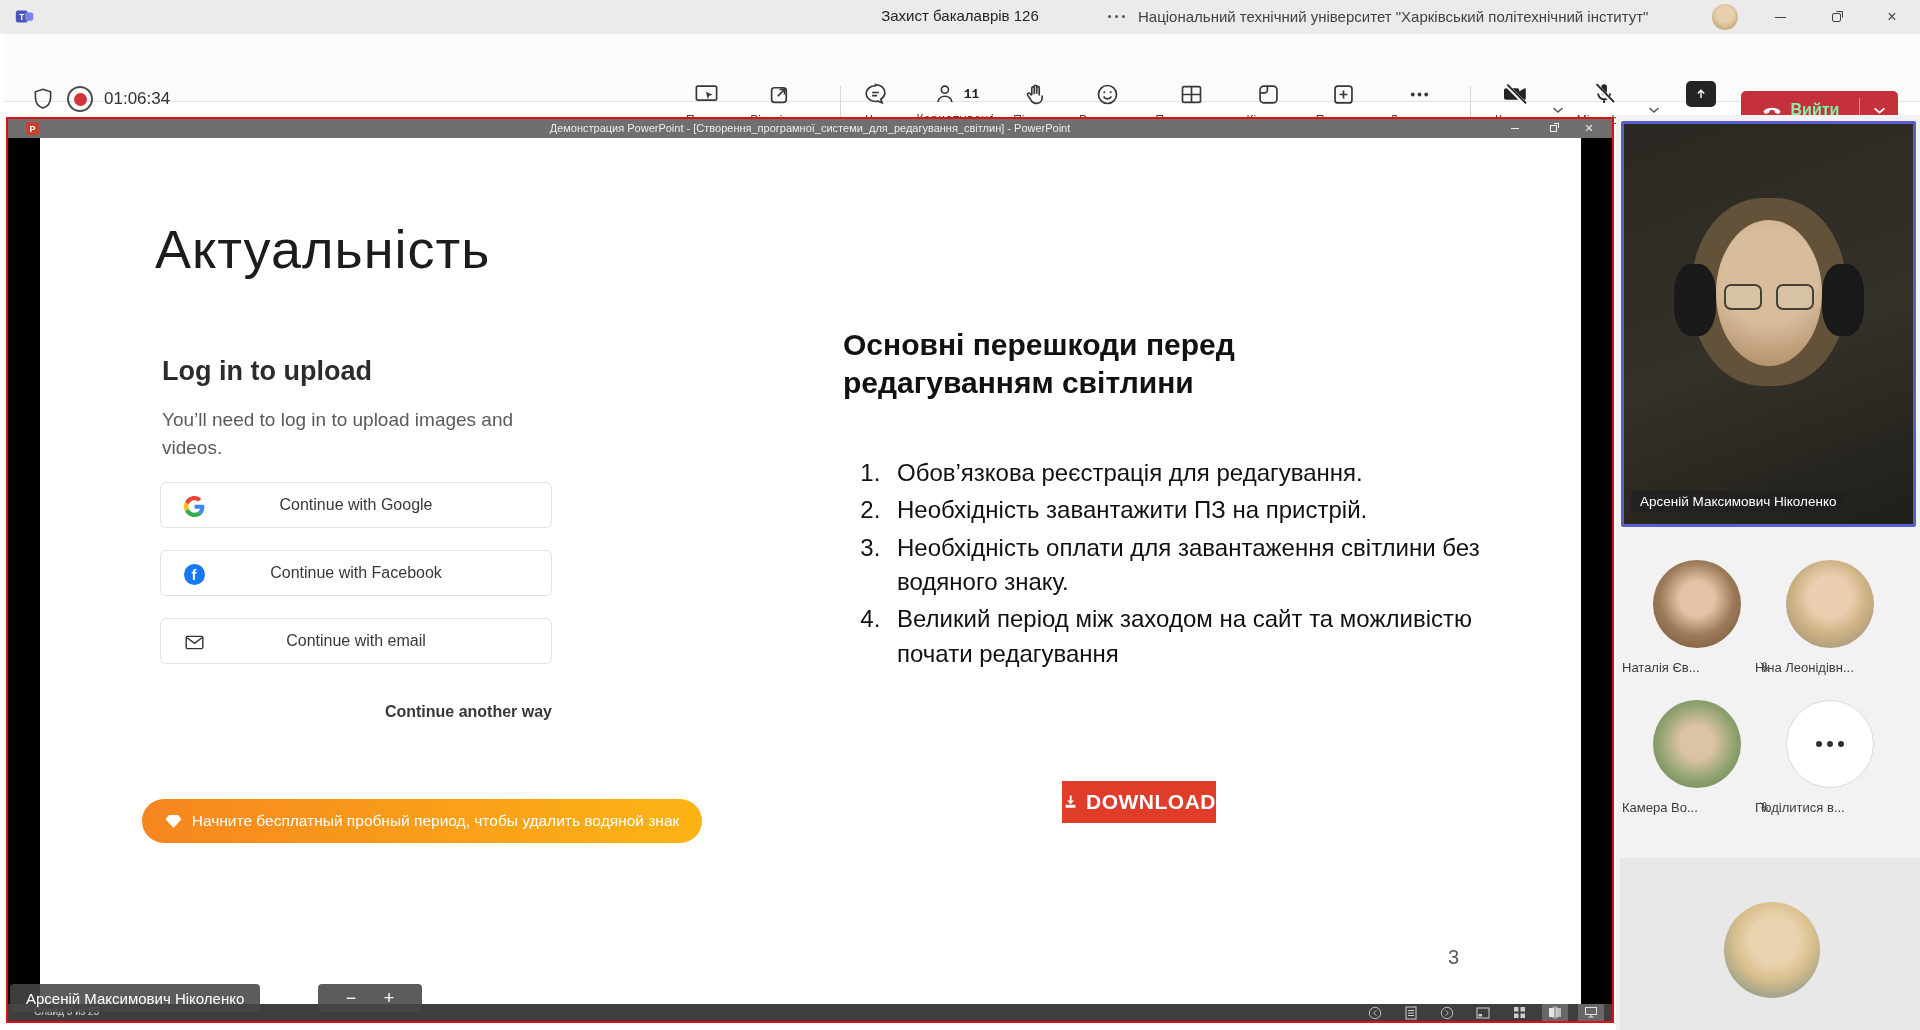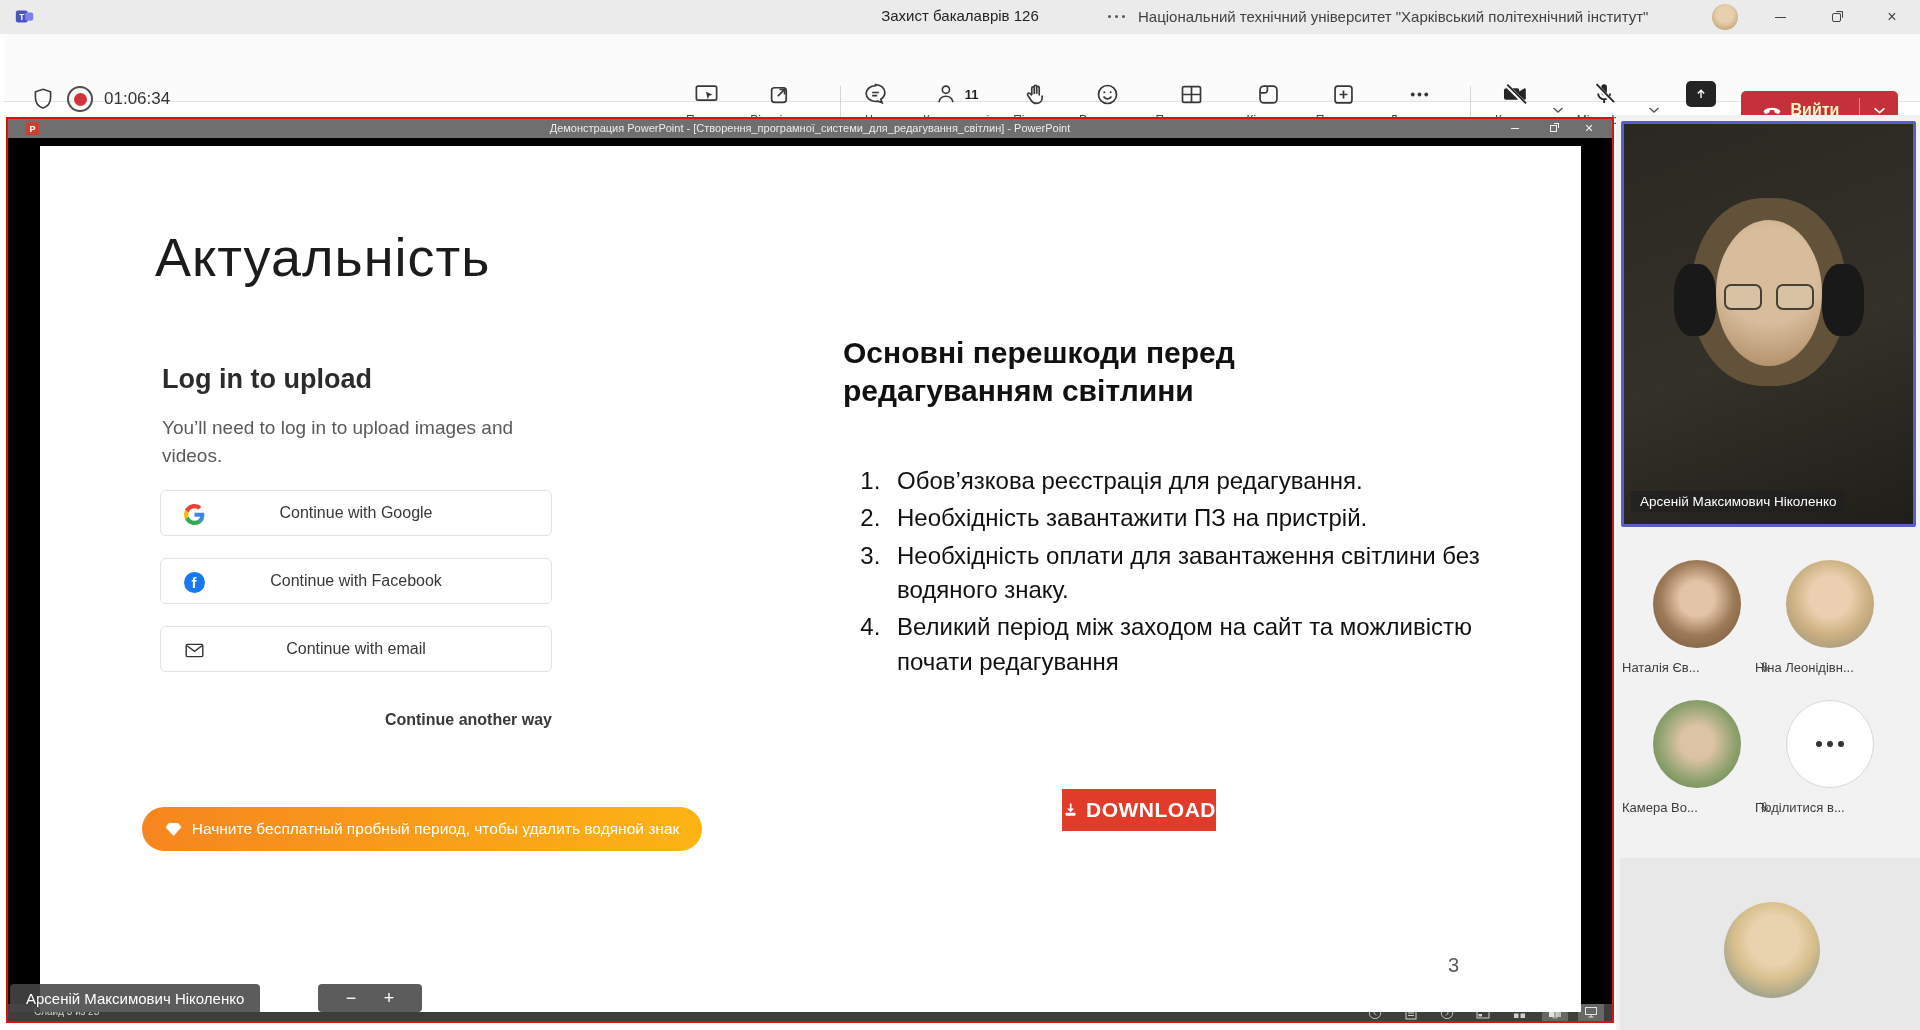--- a/index.html
+++ b/index.html
@@ -27,41 +27,41 @@
   .t-rec { position:absolute; left:63px; top:52px; width:26px; height:26px; border:2px solid #4f4f4f; border-radius:50%; display:flex; align-items:center; justify-content:center; }
   .t-rec i { width:13px; height:13px; border-radius:50%; background:#d13438; }
   .t-timer { position:absolute; left:100px; top:55px; font-size:17px; color:#333; }
   .tbtn { position:absolute; top:46px; display:flex; flex-direction:column; align-items:center; gap:5px; cursor:default; }
   .tbtn .ic { height:28px; display:flex; align-items:center; justify-content:center; }
   .tbtn .lbl { font-size:12px; color:#424242; white-space:nowrap; }
   .tdiv { position:absolute; top:52px; width:1px; height:36px; background:#d6d6d6; }
   .badge11 { font-size:13px; font-weight:bold; color:#242424; margin-left:2px; }
   .chev { position:absolute; top:66px; }
   .share-ic { width:30px; height:26px; background:#242424; border-radius:5px; display:flex; align-items:center; justify-content:center; }
-  .leave { position:absolute; left:1737px; top:57px; width:157px; height:38px; background:#c4313b; border-radius:5px; display:flex; align-items:center; color:#fef9c3; }
+  .leave { position:absolute; left:1737px; top:57px; width:157px; height:38px; background:#c4313b; border-radius:5px; display:flex; align-items:center; color:#86efac; }
   .leave .main { flex:1; display:flex; align-items:center; justify-content:center; gap:8px; font-size:16px; font-weight:bold; }
   .leave .sep { width:1px; height:24px; background:rgba(255,255,255,.45); }
   .leave .dd { width:38px; display:flex; align-items:center; justify-content:center; }
 
   
   .share-frame { position:absolute; left:6px; top:117px; width:1608px; height:906px; border:2px solid #dd1111; background:#000; }
   .ppt-titlebar { position:absolute; left:0; top:0; width:100%; height:19px; background:#6f6f6f; }
   .ppt-icon { position:absolute; left:18px; top:3px; width:13px; height:13px; background:#c8402f; border-radius:2px; color:#fff; font-size:9px; font-weight:bold; display:flex; align-items:center; justify-content:center; }
   .ppt-title { position:absolute; left:0; right:0; top:3px; text-align:center; font-size:11px; color:#ededed; white-space:nowrap; }
   .ppt-wc { position:absolute; top:0; height:19px; width:34px; display:flex; align-items:center; justify-content:center; color:#f0f0f0; font-size:11px; }
   .ppt-wc .bar { width:8px; height:1px; background:#f0f0f0; }
   .ppt-wc .sq { width:7px; height:7px; border:1px solid #f0f0f0; box-shadow:2px -2px 0 -1px #6f6f6f, 3px -3px 0 -1px #f0f0f0; }
   .presenter-bar { position:absolute; left:0; bottom:0; width:100%; height:17px; background:#3e3e3e; }
   .pb-status { position:absolute; left:26px; top:2px; font-size:10px; color:#d0d0d0; }
   .pb-icons { position:absolute; right:8px; top:0; height:17px; display:flex; align-items:center; gap:10px; }
   .pb-tile { width:26px; height:17px; display:flex; align-items:center; justify-content:center; }
   .pb-hl { background:#676767; }
 
   
-  .slide { position:absolute; left:40px; top:146px; width:1541px; height:866px; background:#fff; }
+  .slide { position:absolute; left:40px; top:138px; width:1541px; height:866px; background:#fff; }
   .sl-title { position:absolute; left:115px; top:80px; font-size:54px; color:#1c1c1c; letter-spacing:1px; }
   .lg-head { position:absolute; left:122px; top:218px; font-size:27px; font-weight:bold; color:#2b2b2b; }
   .lg-sub { position:absolute; left:122px; top:268px; width:372px; font-size:19px; line-height:1.45; color:#5a5a5a; }
   .lg-btn { position:absolute; left:120px; width:392px; height:46px; border:1px solid #e2e2e2; border-radius:6px; background:#fff; display:flex; align-items:center; justify-content:center; font-size:16px; color:#383838; }
   .lg-btn .bic { position:absolute; left:22px; top:12px; width:22px; height:22px; display:flex; align-items:center; justify-content:center; }
   .fb-circle { width:21px; height:21px; border-radius:50%; background:#1877f2; color:#fff; font-size:15px; font-weight:bold; display:flex; align-items:center; justify-content:center; }
   .lg-another { position:absolute; left:120px; top:565px; width:392px; text-align:right; font-size:16px; font-weight:600; color:#383838; }
   .banner { position:absolute; left:102px; top:661px; width:560px; height:44px; border-radius:22px;
             background:linear-gradient(90deg,#f6861f,#fcb414); display:flex; align-items:center; justify-content:center; gap:10px;
             color:#fff; font-size:15.5px; }
@@ -157,21 +157,21 @@
     <div class="tbtn" style="left:843px;width:56px;">
       <span class="ic">
         <svg width="27" height="27" viewBox="0 0 24 24" fill="none" stroke="#383838" stroke-width="1.5">
           <path d="M12 4.2c-4.6 0-8.3 3.1-8.3 7s3.7 7 8.3 7c.8 0 1.6-.1 2.3-.3l3.6 1.5-1.2-3.2c2.2-1.3 3.6-3.4 3.6-5.9 0-3.9-3.7-7.1-8.3-7.1z"></path>
           <path d="M9 10.2h6M9 13h4.5"></path>
         </svg>
       </span>
       <span class="lbl">Чат</span>
     </div>
 
-    <div class="tbtn" style="left:906px;width:92px;">
+    <div class="tbtn" style="left:906px;width:92px;font-family:Liberation Mono, monospace;">
       <span class="ic" style="gap:3px;">
         <svg width="26" height="26" viewBox="0 0 24 24" fill="none" stroke="#383838" stroke-width="1.5">
           <circle cx="11" cy="8" r="3.3"></circle>
           <path d="M4.5 19.5c.7-3.4 3.3-5.4 6.5-5.4s5.8 2 6.5 5.4"></path>
         </svg>
         <span class="badge11">11</span>
       </span>
       <span class="lbl">Користувачі</span>
     </div>
 

